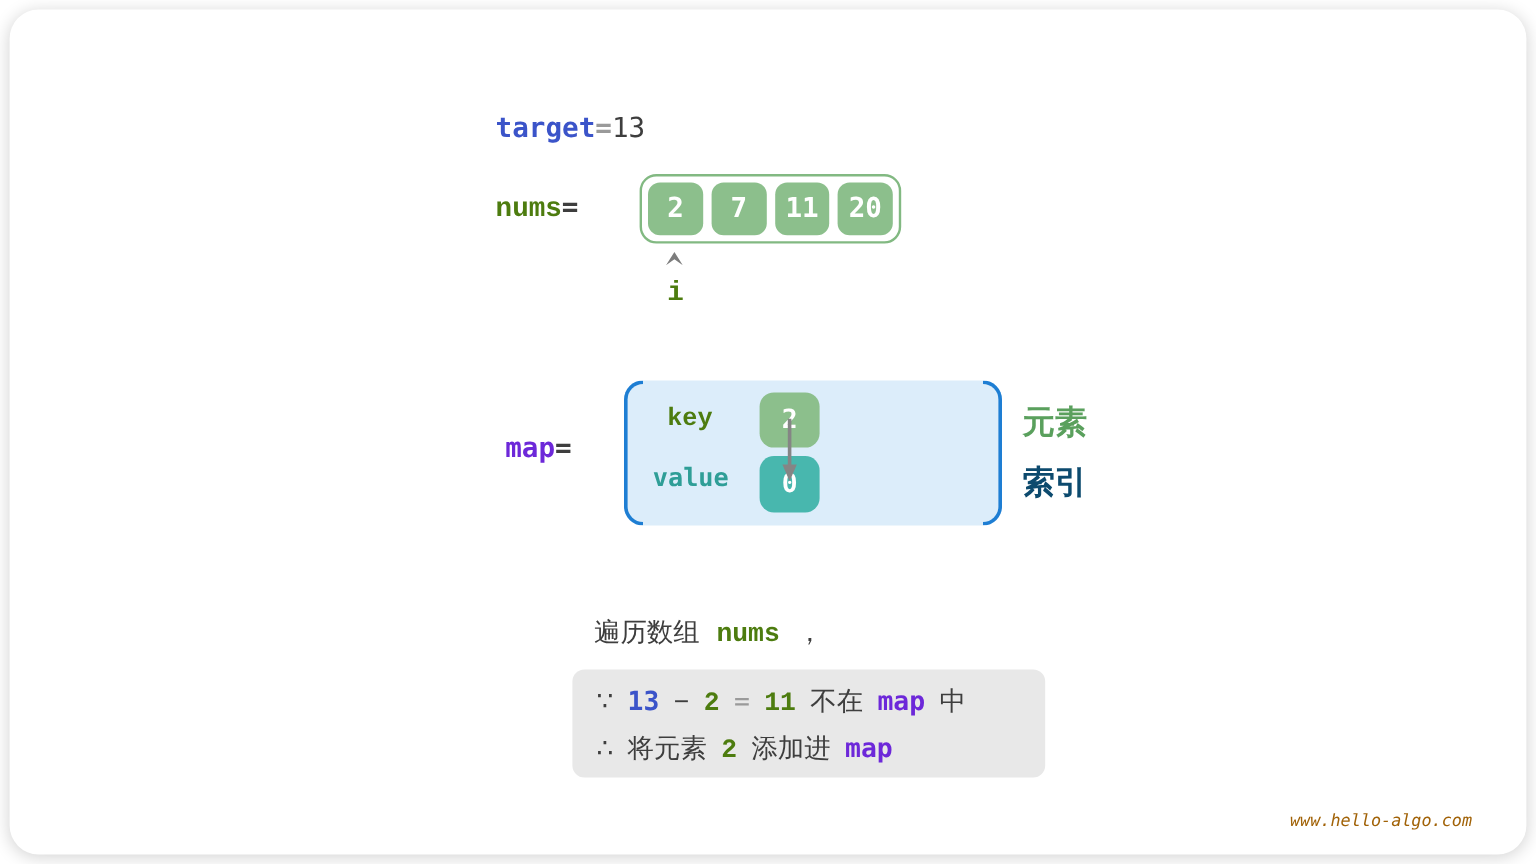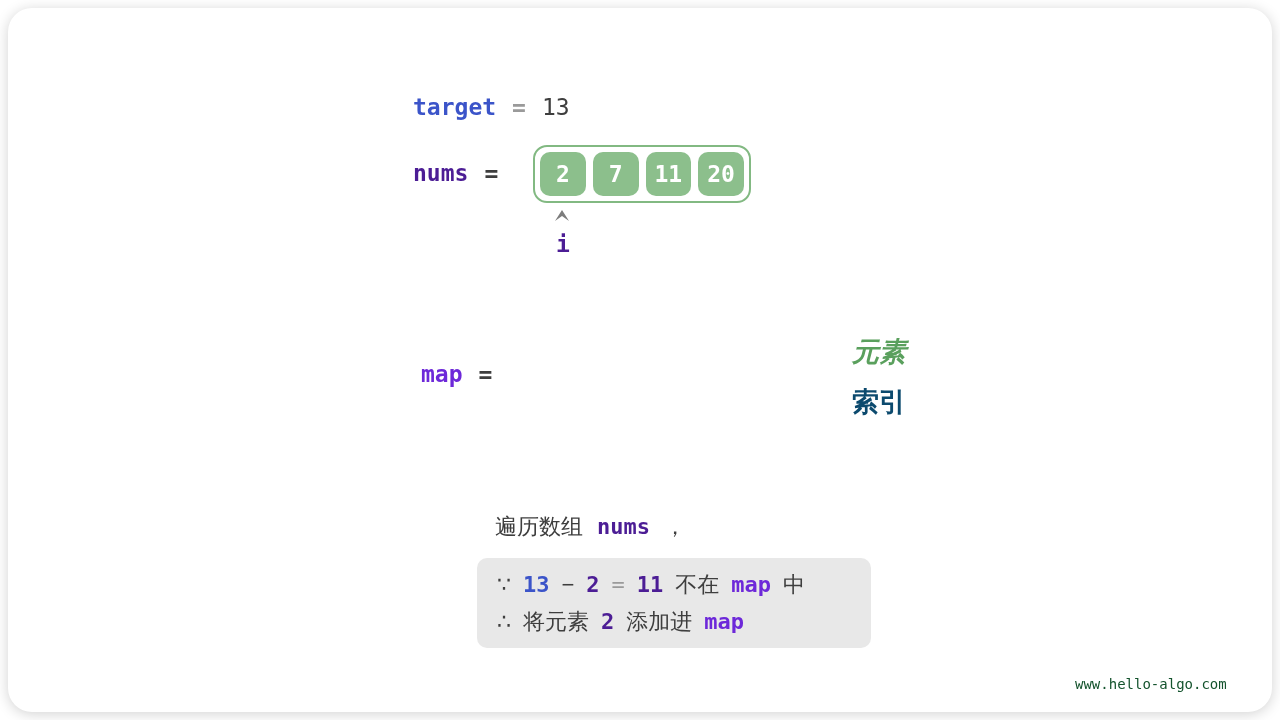--- a/index.html
+++ b/index.html
@@ -8,26 +8,26 @@
   #card {
     position: absolute; inset: 8px; background: #ffffff;
     border-radius: 24px; box-shadow: 0 2px 14px rgba(0,0,0,0.18);
   }
   .mono { font-family: "DejaVu Sans Mono", monospace; }
   .bold { font-weight: bold; }
 
   
   .c-indigo { color: #3b54c9; }
   .c-bblue  { color: #6d28d9; }
-  .c-green  { color: #4c1d95; }
+  .c-green  { color: #4d7c0f; font-family: Liberation Mono, monospace; }
   .c-teal   { color: #2f9e97; }
   .c-dark   { color: #3e3e3e; }
   .c-gray   { color: #9a9a9a; }
 
-  .row { position: absolute; display: flex; align-items: baseline; gap: 16px; font-size: 23px; }
+  .row { position: absolute; display: flex; align-items: baseline; font-size: 23px; }
 
   
   #array-box {
     position: absolute; left: 533px; top: 145px; width: 218px; height: 58px;
     border: 2px solid #82b982; border-radius: 14px;
     display: flex; gap: 7px; padding: 5px;
   }
   .array-cell {
     flex: 1; background: #8cbf8c; border-radius: 10px;
     color: #ffffff; font-family: "DejaVu Sans Mono", monospace; font-weight: bold; font-size: 23px;
@@ -49,35 +49,35 @@
   .map-cell {
     position: absolute; left: 113px; width: 50px; border-radius: 12px;
     color: #ffffff; font-family: "DejaVu Sans Mono", monospace; font-weight: bold; font-size: 22px;
     display: flex; align-items: center; justify-content: center;
   }
   #map-key-cell   { top: 10px; height: 46px; background: #8cbf8c; }
   #map-value-cell { top: 63px; height: 47px; background: #48b7ae; }
   #map-arrow { position: absolute; left: 128px; top: 28px; z-index: 2; }
 
   .side-label { position: absolute; left: 852px; font-size: 27px; font-weight: bold; }
-  #side-label-element { top: 334px; color: #5aa05d; font-style: italic; }
+  #side-label-element { top: 334px; color: #5aa05d; }
   #side-label-index   { top: 384px; color: #0c4a6e; }
 
   
   #caption { position: absolute; left: 495px; top: 512px; display: flex; align-items: baseline; gap: 14px; font-size: 22px; }
   #note-box {
     position: absolute; left: 477px; top: 558px; width: 394px; height: 90px;
     background: #e8e8e8; border-radius: 10px; padding: 8px 0 0 20px;
     font-size: 22px; line-height: 37px;
   }
   .note-line { display: flex; align-items: baseline; gap: 12px; }
 
   #watermark {
     position: absolute; left: 1075px; top: 676px; font-size: 14px;
-    color: #14532d; font-family: "DejaVu Sans Mono", monospace;
+    color: #a16207; font-family: "DejaVu Sans Mono", monospace; font-style: italic;
   }
 </style>
 </head>
 <body>
 
 <div id="stage">
   <div id="card"></div>
 
   <div class="row" style="left:413px; top:94px;">
     <span class="mono bold c-indigo">target</span>
@@ -100,20 +100,32 @@
   <svg id="pointer-caret" width="14" height="12" viewBox="0 0 14 12">
     <path d="M7 0 L14 11 L7 6 L0 11 Z" fill="#7d7d7d"></path>
   </svg>
   <div id="pointer-label" class="mono bold c-green">i</div>
 
   <div class="row" style="left:421px; top:361px;">
     <span class="mono bold c-bblue">map</span>
     <span class="mono bold c-dark">=</span>
   </div>
 
+  <div id="map-box">
+    <div class="bracket bracket-left"></div>
+    <div class="bracket bracket-right"></div>
+    <span id="map-key-label" class="mono bold c-green">key</span>
+    <span id="map-value-label" class="mono bold c-teal">value</span>
+    <div id="map-key-cell" class="map-cell">2</div>
+    <div id="map-value-cell" class="map-cell">0</div>
+    <svg id="map-arrow" width="20" height="62" viewBox="0 0 20 62">
+      <line x1="10" y1="4" x2="10" y2="44" stroke="#858585" stroke-width="3"></line>
+      <path d="M4 42 L16 42 L10 56 Z" fill="#858585"></path>
+    </svg>
+  </div>
 
   <div id="side-label-element" class="side-label">元素</div>
   <div id="side-label-index" class="side-label">索引</div>
 
   <div id="caption">
     <span class="c-dark">遍历数组</span>
     <span class="mono bold c-green">nums</span>
     <span class="c-dark">，</span>
   </div>
 

